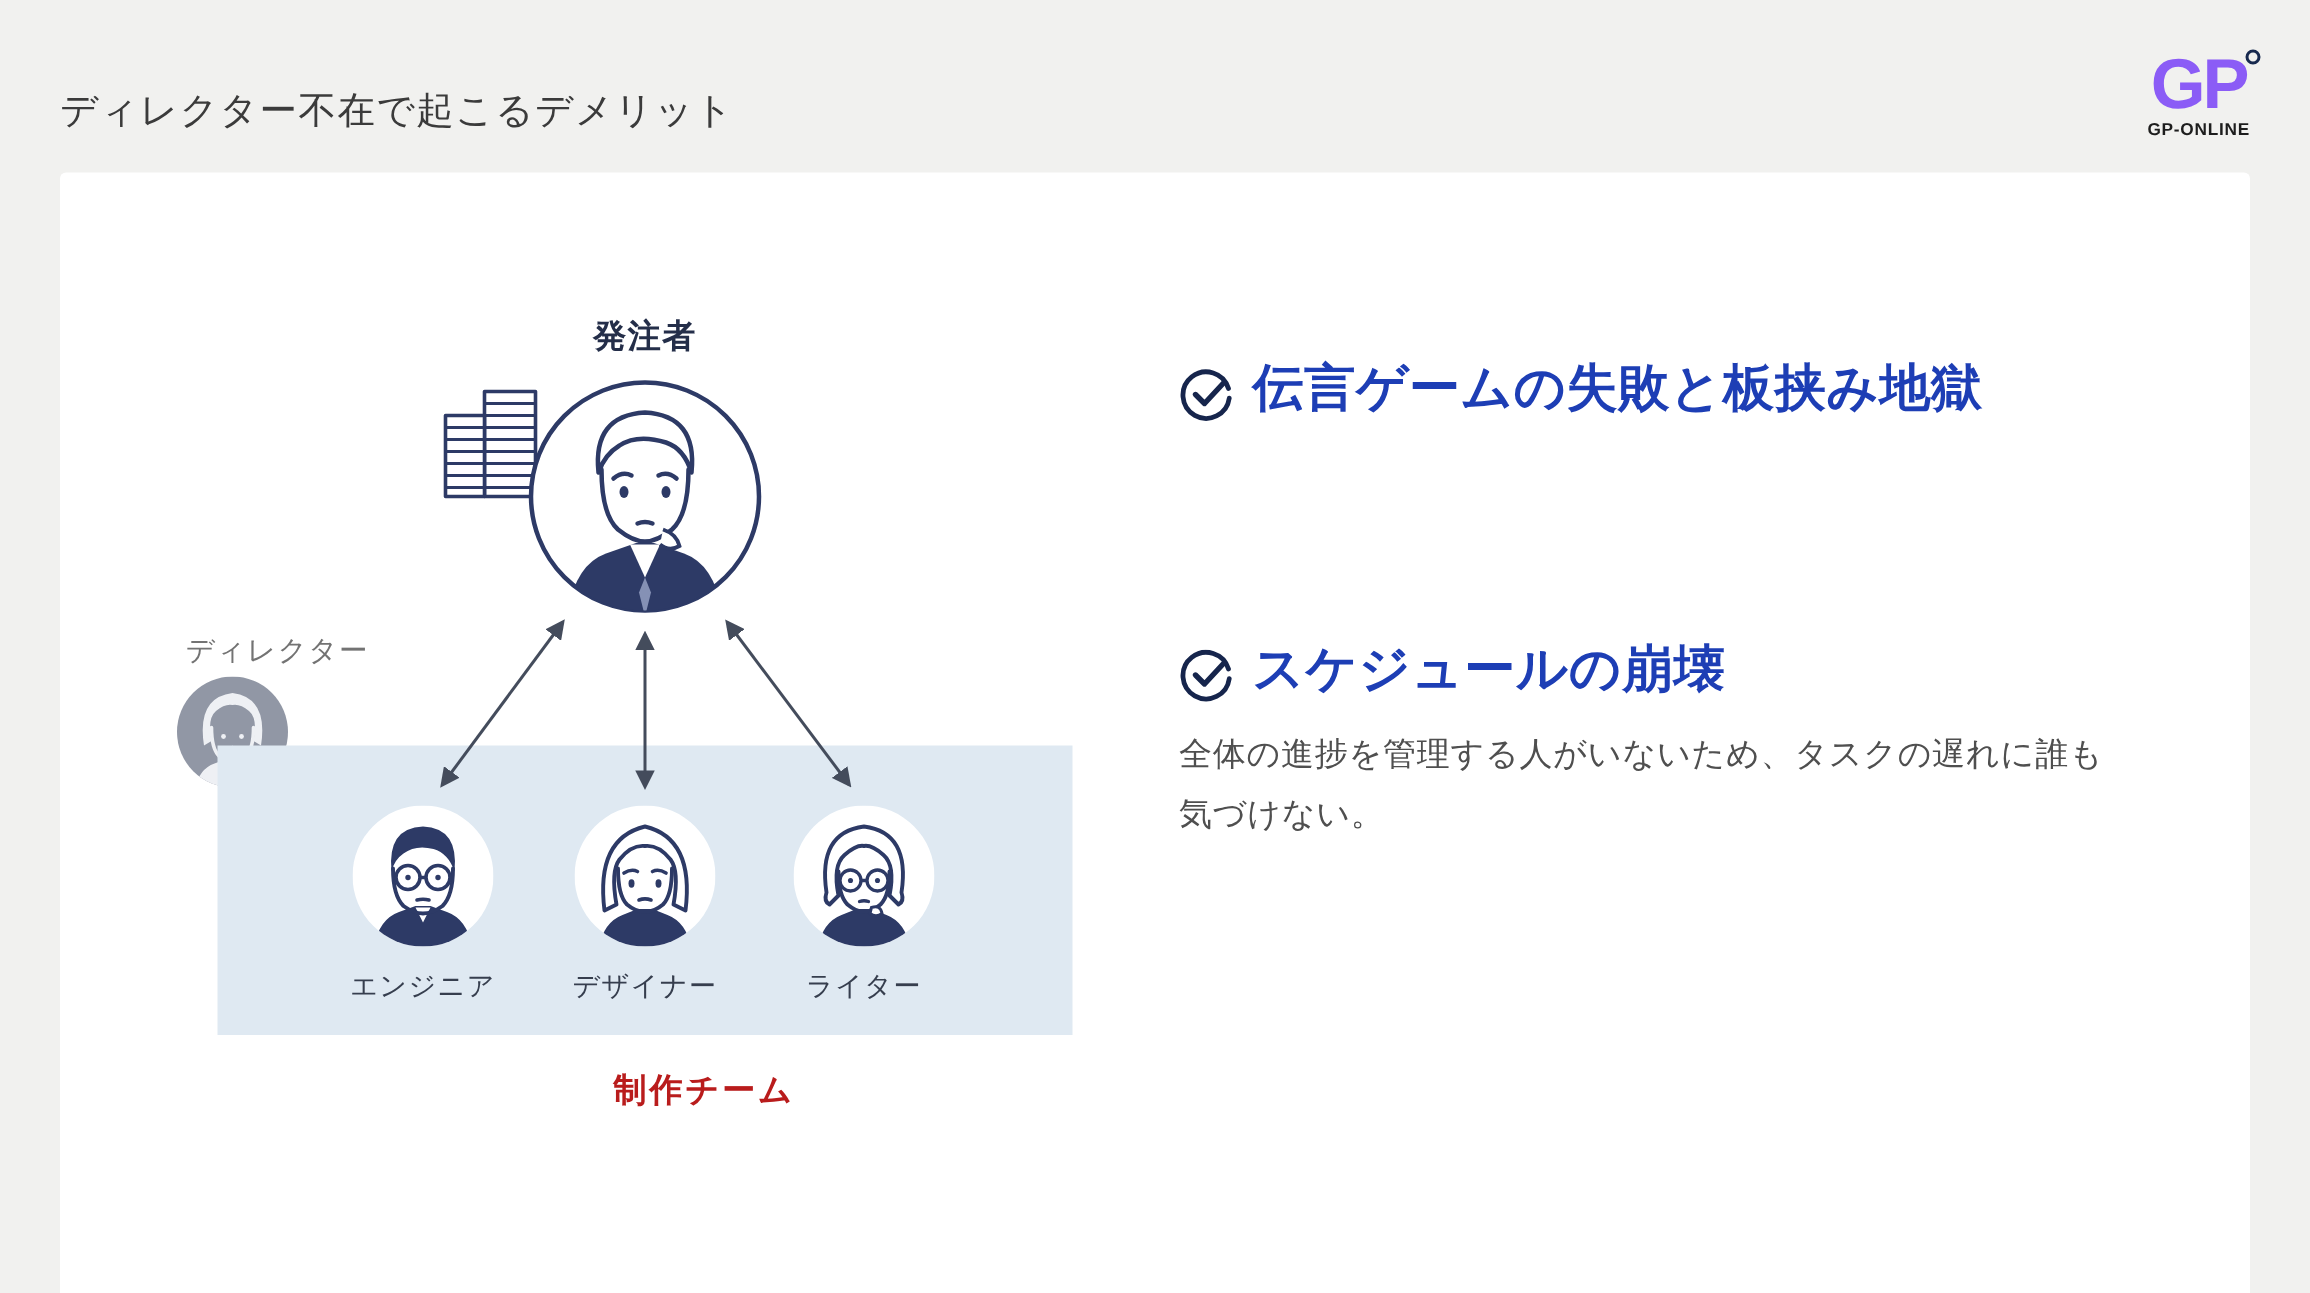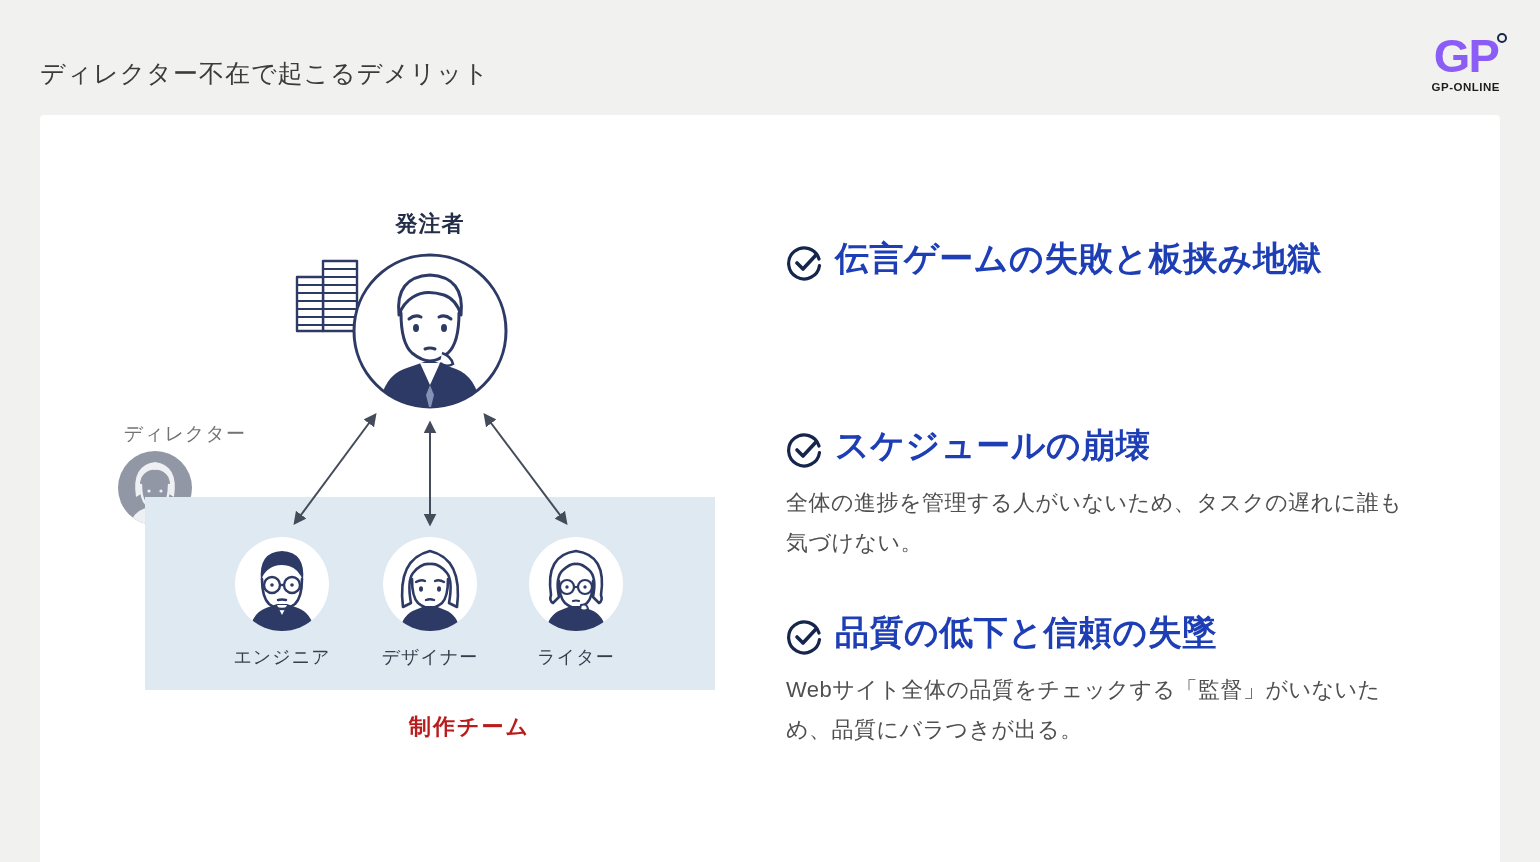--- a/index.html
+++ b/index.html
@@ -243,26 +243,14 @@
         <svg viewBox="0 0 36 36" width="36" height="36">
           <path d="M33 13 A15.5 15.5 0 1 0 33.5 19.5" fill="none" stroke="#16254c" stroke-width="3.2" stroke-linecap="round"></path>
           <path d="M11 17 L17 23 L30 9" fill="none" stroke="#16254c" stroke-width="3.6" stroke-linecap="round" stroke-linejoin="round"></path>
         </svg>
       </span>
       <span class="point-heading">スケジュールの崩壊</span>
     </div>
     <div class="point-body">全体の進捗を管理する人がいないため、タスクの遅れに誰も気づけない。</div>
   </div>
 
-  <div class="abs point p2">
-    <div class="point-head">
-      <span class="check-icon">
-        <svg viewBox="0 0 36 36" width="36" height="36">
-          <path d="M33 13 A15.5 15.5 0 1 0 33.5 19.5" fill="none" stroke="#16254c" stroke-width="3.2" stroke-linecap="round"></path>
-          <path d="M11 17 L17 23 L30 9" fill="none" stroke="#16254c" stroke-width="3.6" stroke-linecap="round" stroke-linejoin="round"></path>
-        </svg>
-      </span>
-      <span class="point-heading">品質の低下と信頼の失墜</span>
-    </div>
-    <div class="point-body">Webサイト全体の品質をチェックする「監督」がいないため、品質にバラつきが出る。</div>
-  </div>
 
 </div>
 
 </body></html>

